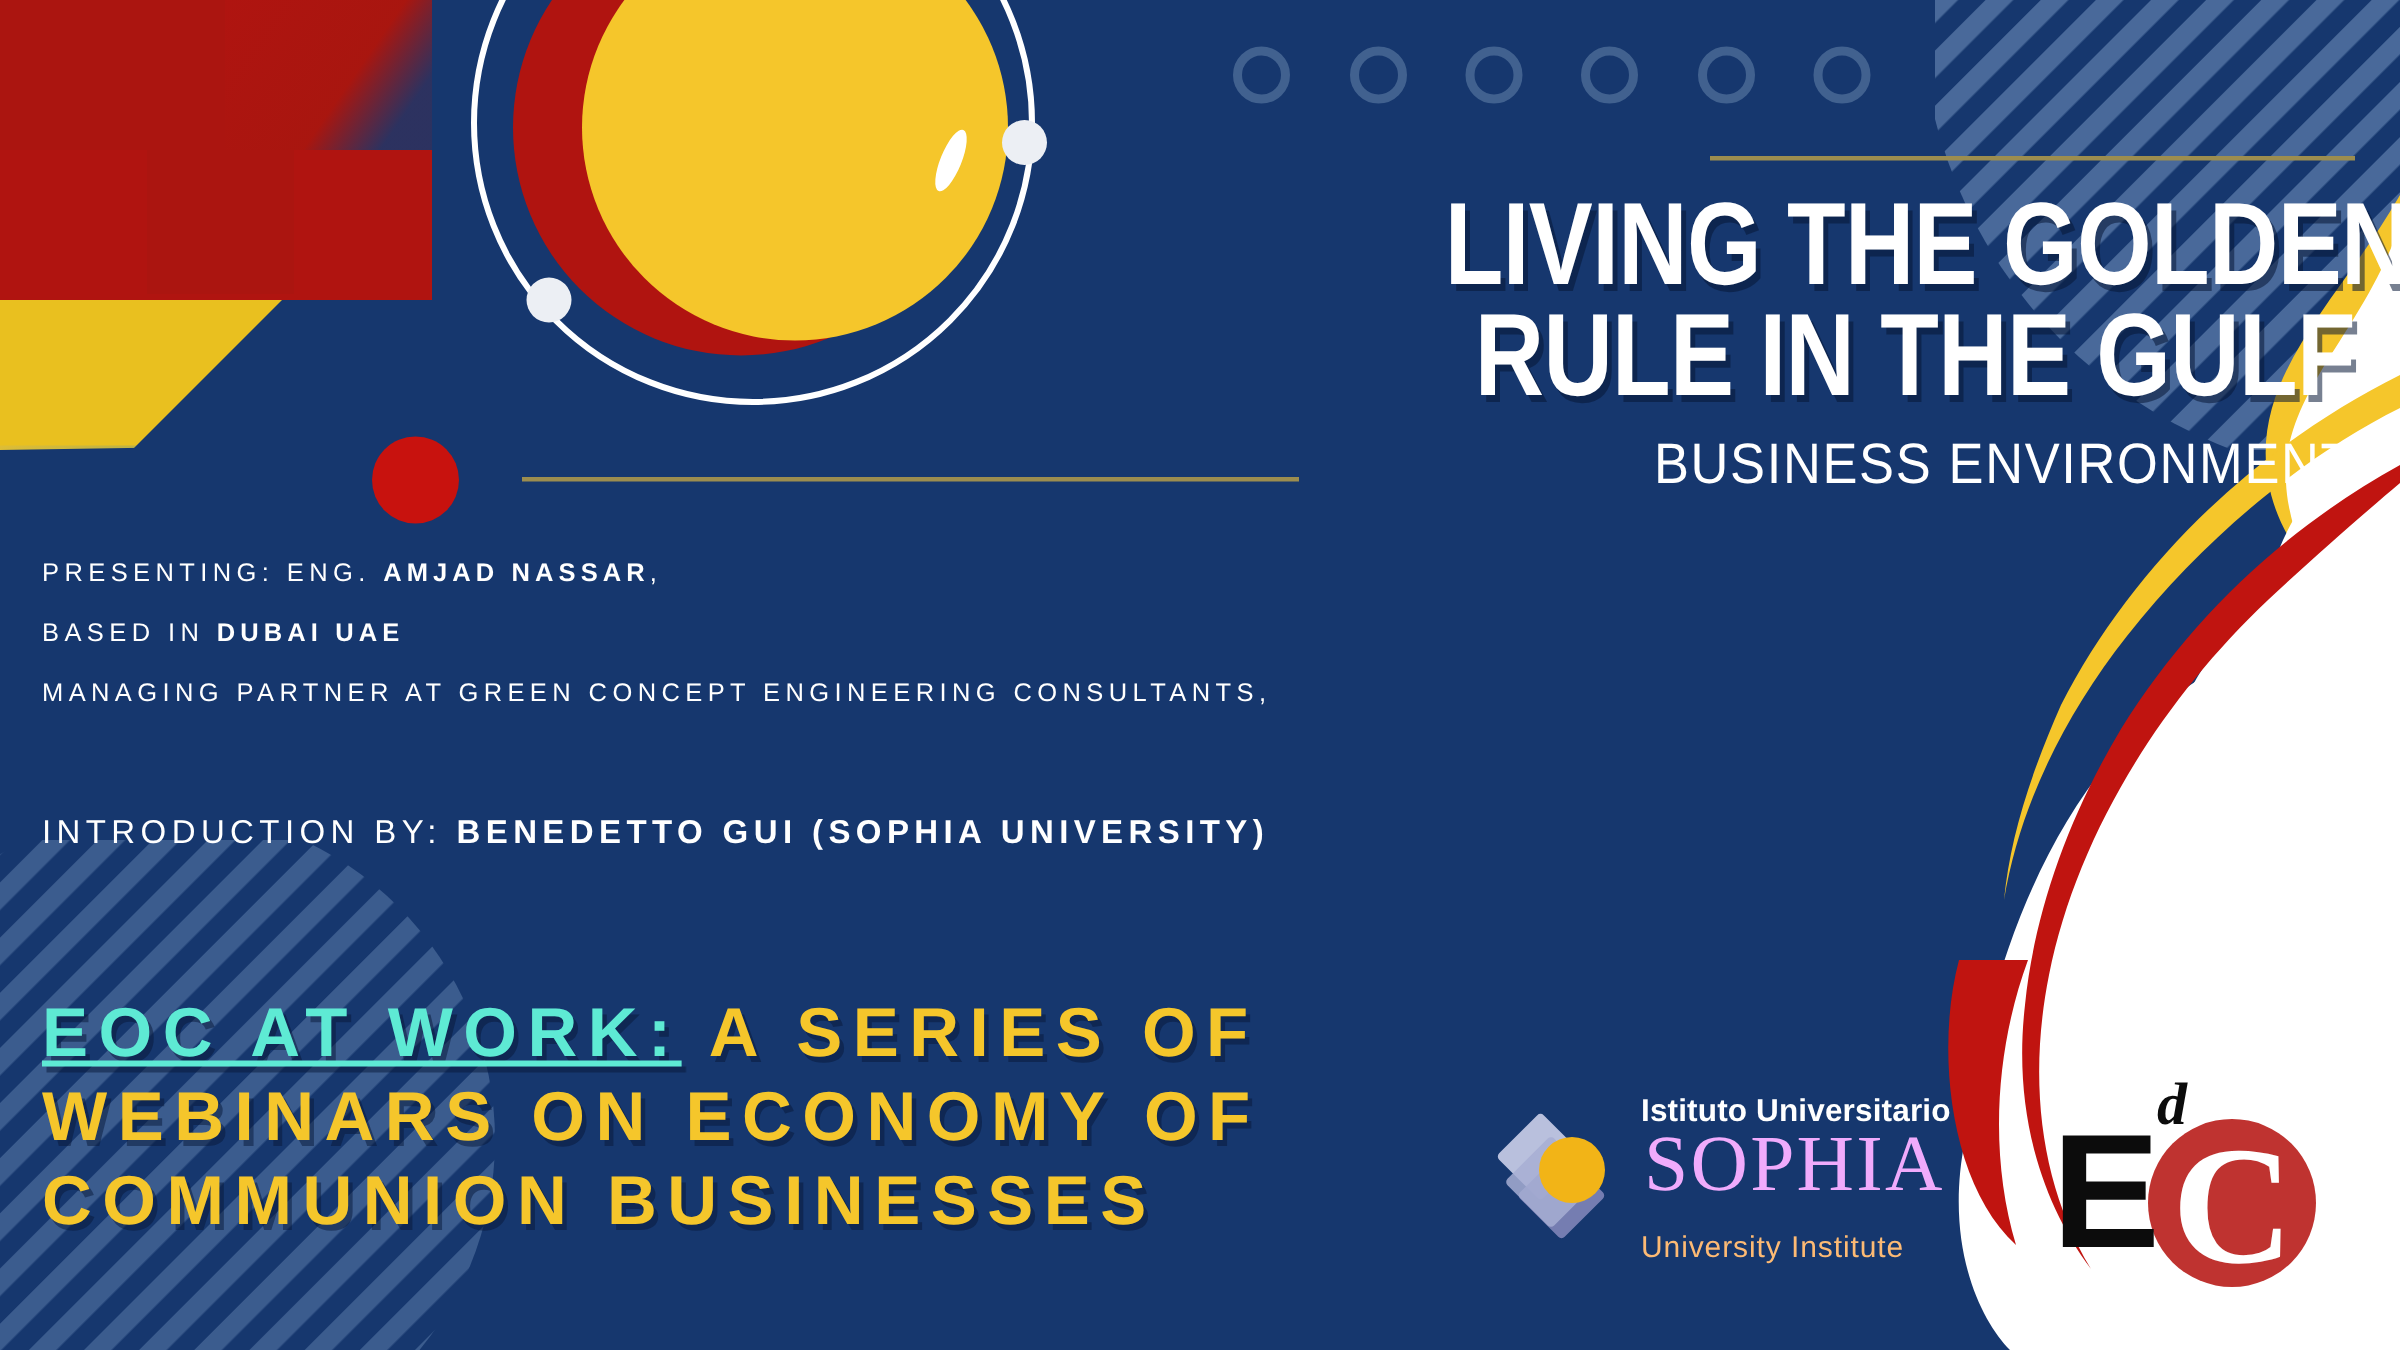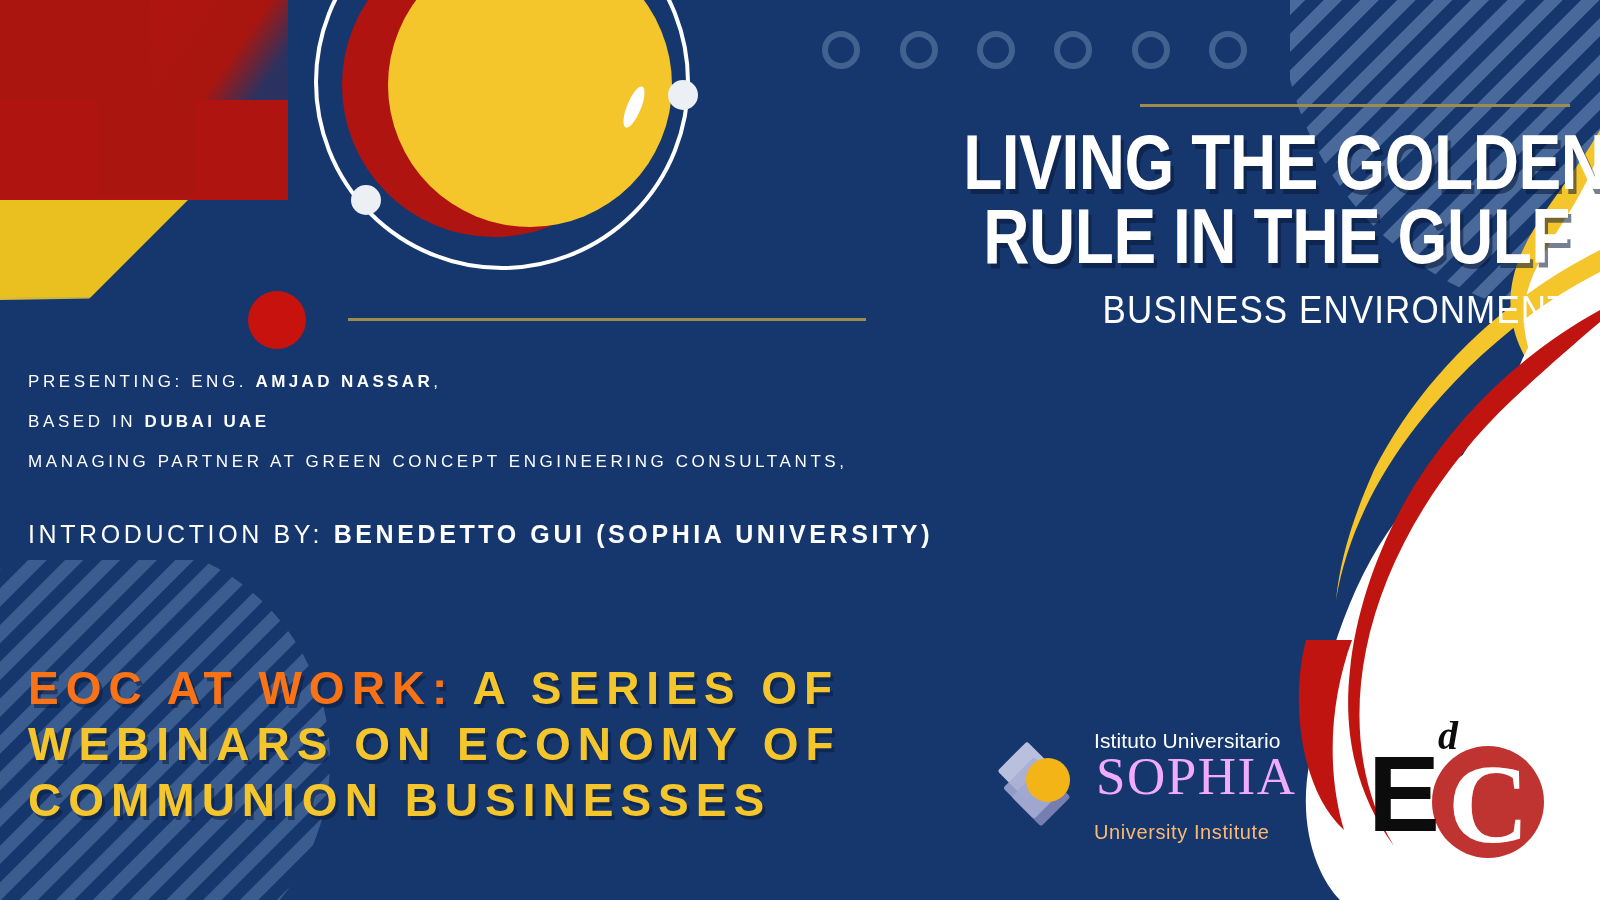--- a/index.html
+++ b/index.html
@@ -87,60 +87,60 @@
     color: #ffffff;
     font-size: 17px;
     line-height: 40px;
     letter-spacing: 3.6px;
     font-weight: 300;
   }
   .presenter b { font-weight: 700; letter-spacing: 3.4px; }
   .intro {
     position: absolute;
     left: 28px;
-    top: 520px;
-    color: #ffffff;
-    font-size: 25px;
+    top: 542px;
+    color: #ffffff;
+    font-size: 22px;
     letter-spacing: 3.6px;
     font-weight: 300;
   }
   .intro b { font-weight: 700; }
 
   
   .series {
     position: absolute;
     left: 28px;
     top: 660px;
     width: 900px;
     font-family: "Liberation Sans Narrow", "Liberation Sans", sans-serif;
     font-weight: 700;
     font-size: 46px;
     line-height: 56px;
     letter-spacing: 7px;
     text-shadow: 3px 4px 0 rgba(7,24,55,0.5);
   }
-  .series .red { color: #f97316; }
+  .series .red { color: #5eead4; text-decoration: underline; }
   .series .gold { color: #f5c62b; }
 
   
   .sophia {
     position: absolute;
     left: 996px;
     top: 728px;
     width: 330px;
     height: 116px;
     display: flex;
     align-items: center;
   }
   .sophia-mark { width: 92px; height: 100px; flex: 0 0 92px; }
   .sophia-text { margin-left: 6px; line-height: 1; }
   .sophia-top {
     color: #ffffff;
     font-size: 21px;
-    font-weight: 400;
+    font-weight: 700;
     letter-spacing: 0.1px;
   }
   .sophia-mid {
     color: #f0abfc;
     font-family: "Liberation Serif", serif;
     font-size: 53px;
     font-weight: 400;
     letter-spacing: 1.5px;
     line-height: 0.94;
     margin: 1px 0 0 2px;

